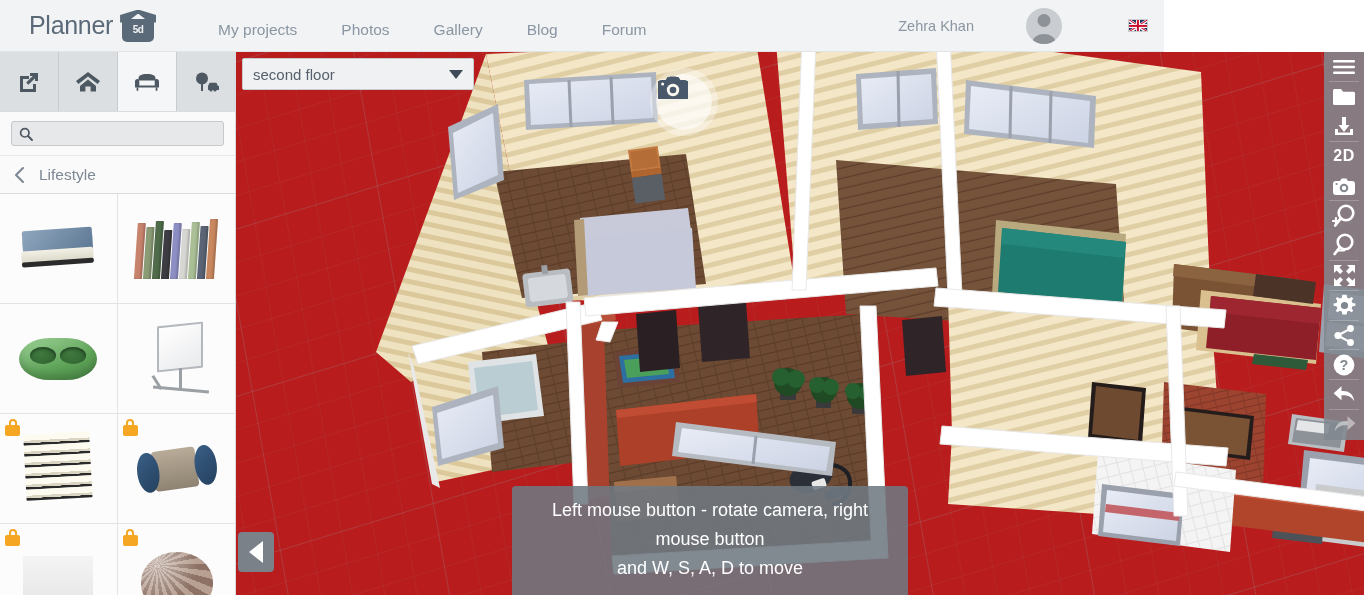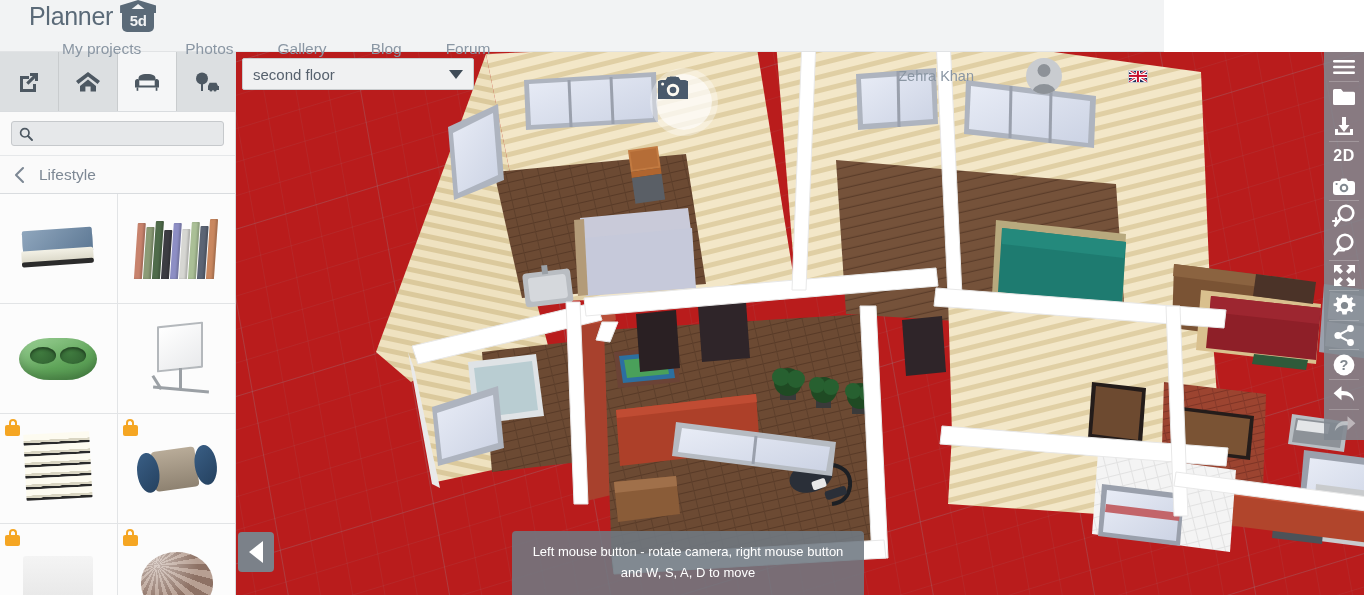--- a/index.html
+++ b/index.html
@@ -9,23 +9,22 @@
     background:#ffffff;
     -webkit-font-smoothing:antialiased;
   }
   .app { position:relative; width:1364px; height:595px; overflow:hidden; }
 
   
   .header {
     position:absolute; top:0; left:0; width:1164px; height:52px;
     background:#f2f3f4;
     border-bottom:1px solid #e1e3e5;
-    display:flex; 
+    display:flex; align-items:center;
     z-index:40;
-    flex-direction:column;
   }
   .logo { display:flex; align-items:center; margin-left:29px; cursor:pointer; }
   .logo-text {
     font-size:25px; color:#5b6a78; letter-spacing:-0.3px;
     font-family:"Liberation Sans", sans-serif; font-weight:400;
   }
   .logo-badge {
     position:relative; margin-left:7px; width:36px; height:32px;
   }
   .logo-badge .roof {
@@ -38,21 +37,21 @@
     content:""; position:absolute; top:4px; left:50%; transform:translateX(-50%);
     width:16px; height:9px; background:#f2f3f4;
     clip-path:polygon(50% 0%, 100% 70%, 100% 100%, 0 100%, 0 70%);
   }
   .logo-badge .body {
     position:absolute; top:9px; left:2px; width:32px; height:23px;
     background:#5b6a78; border-radius:0 0 5px 5px;
     display:flex; align-items:center; justify-content:center;
   }
   .logo-badge .body span {
-    color:#f2f3f4; font-size:15px; font-weight:700; letter-spacing:-0.5px;
+    color:#f2f3f4; font-size:10px; font-weight:700; letter-spacing:-0.5px;
     line-height:1;
   }
 
   .mainnav { display:flex; align-items:center; margin-left:40px; }
   .mainnav a {
     color:#8a96a3; font-size:15.5px; text-decoration:none;
     padding:0 22px; cursor:pointer;margin-top:8px;
   }
 
   .header-right {
@@ -257,23 +256,23 @@
   .scene svg { position:absolute; top:0; left:0; }
 
   .cam-btn {
     position:absolute; left:420px; top:22px; width:56px; height:56px;
     border-radius:50%; background:rgba(255,255,255,.72);
     box-shadow:0 0 0 6px rgba(255,255,255,.34);
     display:flex; align-items:center; justify-content:center; cursor:pointer; z-index:18;
   }
 
   .tooltip {
-    position:absolute; left:276px; bottom:0; width:352px;
+    position:absolute; left:276px; bottom:0; width:396px;
     background:rgba(112,121,130,.88); border-radius:4px 4px 0 0;
-    color:#fff; font-size:13px; text-align:center;
+    color:#fff; font-size:18px; text-align:center;
     padding:10px 14px 12px; line-height:1.62; z-index:20;
   }
 
   
   .righttools {
     position:absolute; top:52px; right:0; width:40px; height:388px;
     background:rgba(129,136,143,.88); z-index:35;
     display:flex; flex-direction:column;
   }
   .rt {

